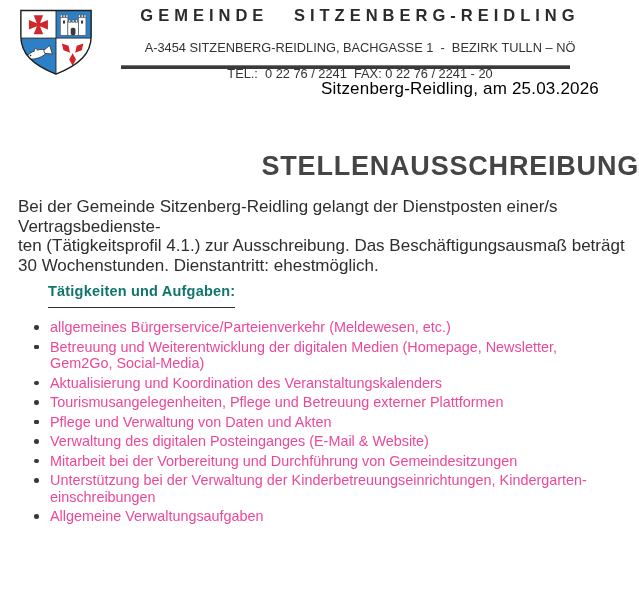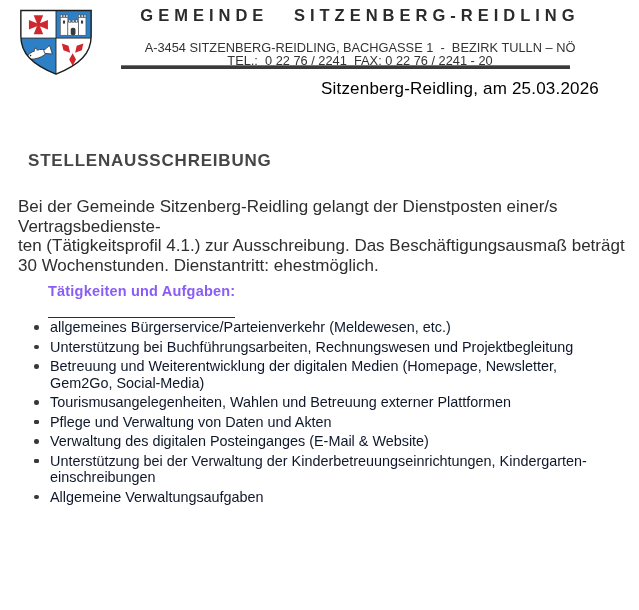--- a/index.html
+++ b/index.html
@@ -7,49 +7,49 @@
     position:relative;width:639px;height:564px;background:#ffffff;overflow:hidden;
     font-family:"Liberation Sans",sans-serif;color:#2e2e2e;
   }
   
   .crest{position:absolute;left:12px;top:2px;width:88px;height:76px;}
   .lh-text{position:absolute;left:110px;top:6px;width:500px;text-align:center;}
   .org-name{
     font-weight:bold;font-size:16.5px;letter-spacing:5px;word-spacing:16px;
     color:#2b2b2b;line-height:18px;white-space:nowrap;
   }
-  .lh-line{font-size:12.8px;line-height:13px;color:#333;white-space:pre-wrap;margin-top:0;}
+  .lh-line{font-size:12.8px;line-height:13px;color:#333;white-space:pre-wrap;margin-top:13px;}
   .lh-line.first{margin-top:17px;}
   .lh-rule{
     position:absolute;left:121px;top:65px;width:449px;height:3px;
     background:#3a3a3a;border-top:1.5px solid #777;
   }
   .date-line{
     position:absolute;top:79px;right:40px;font-size:17px;color:#000000;
     letter-spacing:0.2px;
   }
   
   .doc-title{
     position:absolute;left:0;top:151px;width:100%;box-sizing:border-box;padding-left:28px;
-    text-align:left;font-weight:bold;font-size:17px;letter-spacing:0.8px;color:#454545;
+    text-align:right;font-weight:bold;font-size:27px;letter-spacing:0.8px;color:#454545;
   }
   .intro{
     position:absolute;left:18px;top:197px;width:612px;
     font-size:17px;line-height:19.5px;white-space:pre-line;color:#2e2e2e;
   }
   .tasks-heading{
     position:absolute;left:48px;top:283px;
-    font-size:14.5px;font-weight:bold;color:#8b5cf6;
-    border-bottom:1.6px solid #2e2e2e;padding-bottom:18px;letter-spacing:0.2px;text-align:right;
+    font-size:14.5px;font-weight:bold;color:#0f766e;
+    border-bottom:1.6px solid #2e2e2e;padding-bottom:8px;letter-spacing:0.2px;text-align:right;
   }
   ul.tasks{
     list-style:none;position:absolute;left:50px;top:319px;width:575px;margin:0;padding:0;
   }
   ul.tasks li{
-    position:relative;font-size:14.4px;line-height:16.5px;margin-bottom:3px;color:#0f172a;
+    position:relative;font-size:14.4px;line-height:16.5px;margin-bottom:3px;color:#ec4899;
   }
   ul.tasks li .li-text{white-space:pre-line;}
   ul.tasks li .dot{
     position:absolute;left:-16px;top:6px;width:4.5px;height:4.5px;border-radius:50%;
     background:#383838;
   }
 </style>
 </head>
 <body>
 
@@ -134,44 +134,48 @@
   <div class="tasks-heading">Tätigkeiten und Aufgaben:</div>
 
   <ul class="tasks">
 
   <li>
         <span class="dot"></span>
         <span class="li-text">allgemeines Bürgerservice/Parteienverkehr (Meldewesen, etc.)</span>
       </li>
       <li>
         <span class="dot"></span>
-        <span class="li-text">Unterstützung bei Buchführungsarbeiten, Rechnungswesen und Projektbegleitung</span>
       </li>
       <li>
         <span class="dot"></span>
         <span class="li-text">Betreuung und Weiterentwicklung der digitalen Medien (Homepage, Newsletter,
 Gem2Go, Social-Media)</span>
       </li>
       <li>
         <span class="dot"></span>
-        <span class="li-text">Tourismusangelegenheiten, Wahlen und Betreuung externer Plattformen</span>
+        <span class="li-text">Aktualisierung und Koordination des Veranstaltungskalenders</span>
+      </li>
+      <li>
+        <span class="dot"></span>
+        <span class="li-text">Tourismusangelegenheiten, Pflege und Betreuung externer Plattformen</span>
       </li>
       <li>
         <span class="dot"></span>
       </li>
       <li>
         <span class="dot"></span>
         <span class="li-text">Pflege und Verwaltung von Daten und Akten</span>
       </li>
       <li>
         <span class="dot"></span>
         <span class="li-text">Verwaltung des digitalen Posteinganges (E-Mail &amp; Website)</span>
       </li>
       <li>
         <span class="dot"></span>
+        <span class="li-text">Mitarbeit bei der Vorbereitung und Durchführung von Gemeindesitzungen</span>
       </li>
       <li>
         <span class="dot"></span>
         <span class="li-text">Unterstützung bei der Verwaltung der Kinderbetreuungseinrichtungen, Kindergarten-
 einschreibungen</span>
       </li>
       <li>
         <span class="dot"></span>
         <span class="li-text">Allgemeine Verwaltungsaufgaben</span>
       </li>

